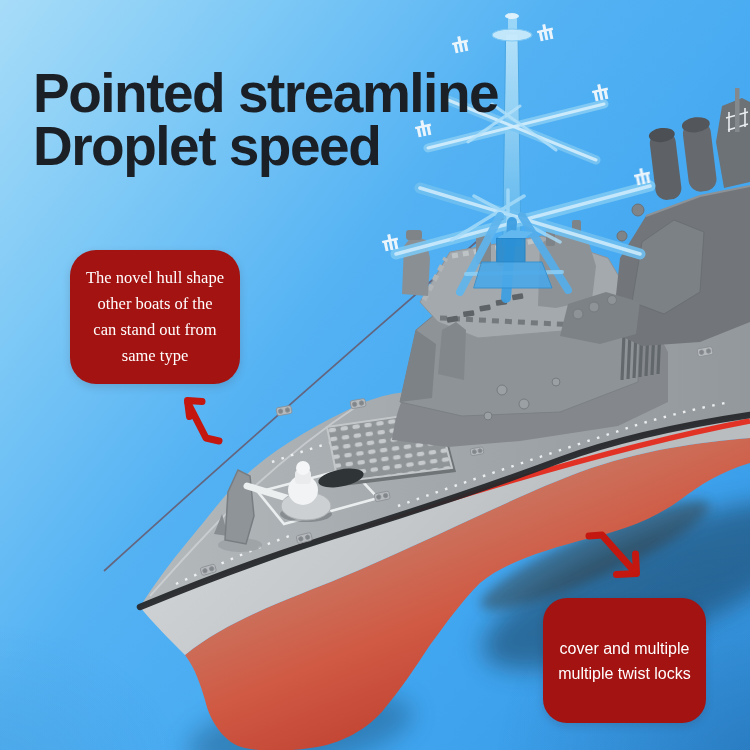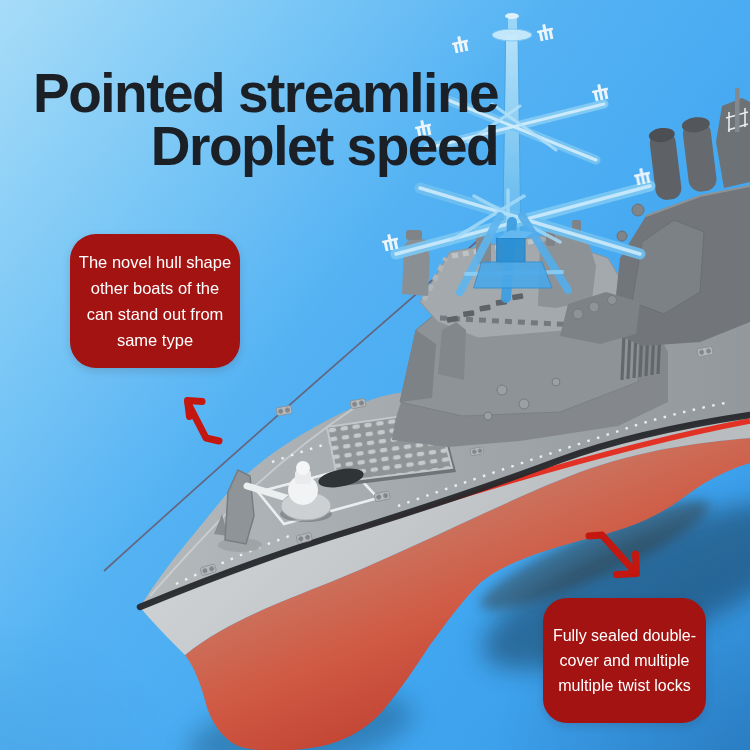--- a/index.html
+++ b/index.html
@@ -11,36 +11,35 @@
   .boat-svg{position:absolute;inset:0;z-index:1;}
   .vignette{position:absolute;inset:0;z-index:2;pointer-events:none;
     background:
       radial-gradient(58% 48% at 102% 102%, rgba(12,58,105,.30), rgba(12,58,105,0) 62%),
       radial-gradient(45% 35% at -2% 104%, rgba(18,80,140,.10), rgba(18,80,140,0) 60%);
   }
   .hero-title{
     position:absolute;left:33px;top:30px;z-index:3;
     font-size:55px;line-height:53px;font-weight:700;letter-spacing:-1.5px;
     color:var(--title-color);
-    text-align:right;
   }
   .hero-title span{display:block;}
   .hero-subtitle{
     position:absolute;left:34px;top:163px;z-index:3;
     font-size:30.5px;line-height:31px;font-weight:400;letter-spacing:-.3px;
     color:var(--text-dark);
   }
   .hero-subtitle span{display:block;}
   .callout{
     position:absolute;z-index:3;background:var(--callout-red);color:var(--callout-text);
     border-radius:26px;display:flex;flex-direction:column;justify-content:center;
     text-align:center;box-shadow:0 3px 8px rgba(60,15,10,.15);
   }
   .callout .line{display:block;white-space:nowrap;}
-  .callout-1{left:70px;top:234px;width:170px;height:134px;font-size:16.5px;line-height:26px;}
+  .callout-1{left:70px;top:250px;width:170px;height:134px;font-size:16.5px;line-height:26px;font-family:Liberation Serif, serif;}
   .callout-2{left:543px;top:598px;width:163px;height:125px;font-size:16px;line-height:25px;border-radius:24px;}
   .arrow{stroke:var(--arrow-red);stroke-width:7;fill:none;stroke-linecap:round;stroke-linejoin:round;}
 </style>
 </head>
 <body>
 
 <div class="stage">
 
   <svg class="boat-svg" viewBox="0 0 750 750">
     <defs>
@@ -347,18 +346,17 @@
   </div>
 
   <div class="callout callout-1">
     <span class="line">The novel hull shape</span>
     <span class="line">other boats of the</span>
     <span class="line">can stand out from</span>
     <span class="line">same type</span>
   </div>
 
   <div class="callout callout-2">
-    <span class="line">Fully sealed double-</span>
     <span class="line">cover and multiple</span>
     <span class="line">multiple twist locks</span>
   </div>
 
 </div>
 
 </body></html>

